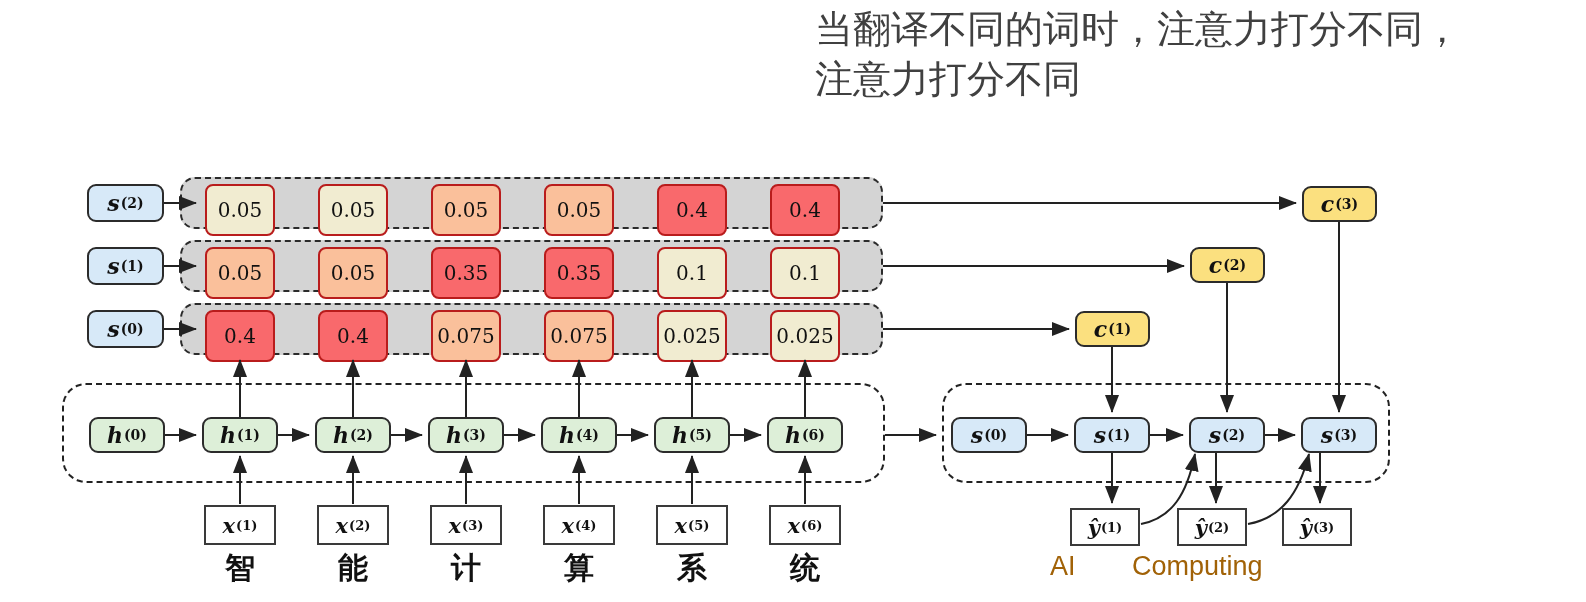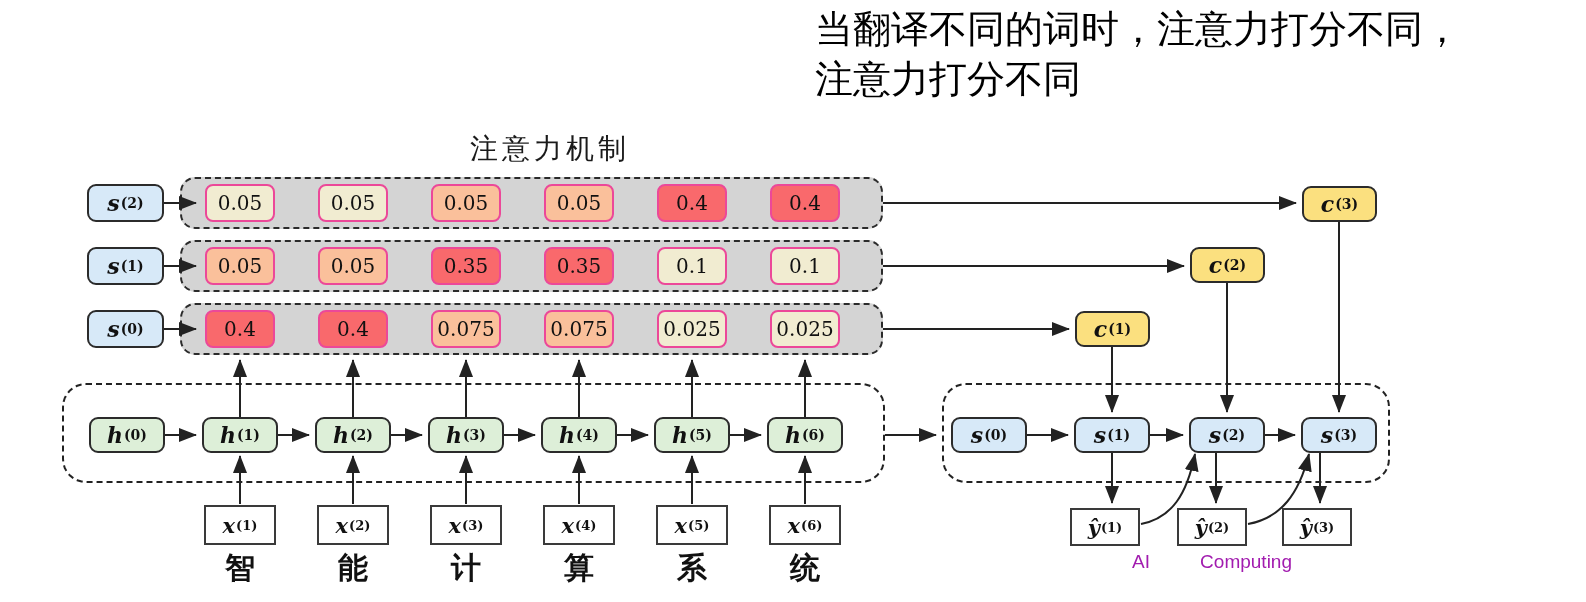--- a/index.html
+++ b/index.html
@@ -4,21 +4,21 @@
 <style>
   html,body{margin:0;padding:0;background:#fff;}
   .canvas{position:relative;width:1586px;height:602px;background:#fff;overflow:hidden;
           font-family:"Liberation Sans",sans-serif;}
   .title{position:absolute;left:815px;top:4px;width:770px;font-size:38px;line-height:50px;
          color:#2857A5;font-weight:500;}
   .attn-label{position:absolute;left:415px;top:130px;width:270px;text-align:center;
               font-size:28px;color:#1a1a1a;letter-spacing:4px;}
   .row-container{position:absolute;left:180px;width:703px;height:52px;background:#D4D4D4;
                  border:2.5px dashed #2b2b2b;border-radius:15px;box-sizing:border-box;z-index:1;}
-  .cell{position:absolute;width:70px;height:38px;border:2px solid #ec4899;border-radius:8px;
+  .cell{position:absolute;width:70px;height:52px;border:2px solid #b91c1c;border-radius:8px;
         display:flex;align-items:center;justify-content:center;box-sizing:border-box;
         font-family:"DejaVu Serif",serif;font-size:20px;color:#111;z-index:2;}
   .mathbox{position:absolute;display:flex;align-items:center;justify-content:center;
            border:2px solid #2b2b2b;border-radius:9px;box-sizing:border-box;
            font-family:"DejaVu Serif",serif;font-weight:bold;font-style:italic;
            font-size:22px;color:#111;z-index:2;}
   .mathbox sup{font-size:14px;font-style:normal;font-weight:bold;margin-left:1px;}
   .qbox{background:#D7E9F8;width:77px;height:38px;}
   .hbox{background:#DDEFD8;width:76px;height:36px;}
   .sbox{background:#D7E9F8;width:76px;height:36px;}
@@ -27,34 +27,33 @@
             border:2.5px solid #3a3a3a;background:#fff;box-sizing:border-box;
             font-family:"DejaVu Serif",serif;font-weight:bold;font-style:italic;
             font-size:21px;color:#111;z-index:2;}
   .plainbox sup{font-size:13px;font-style:normal;font-weight:bold;margin-left:1px;}
   .xbox{width:72px;height:40px;}
   .ybox{width:70px;height:38px;}
   .dashed-region{position:absolute;border:2.5px dashed #222;border-radius:24px;
                  box-sizing:border-box;z-index:0;}
   .word{position:absolute;width:90px;text-align:center;font-weight:bold;font-size:30px;
         color:#111;z-index:2;}
-  .out-word{position:absolute;text-align:right;font-size:19px;color:#a21caf;z-index:2;}
+  .out-word{position:absolute;text-align:left;font-size:27px;color:#a16207;z-index:2;}
   .arrow-layer{position:absolute;left:0;top:0;z-index:3;pointer-events:none;}
 </style>
 </head>
 <body>
 
 <div class="canvas">
 
-  <div class="title" style="color: #000000;">
+  <div class="title" style="color: #404040;">
     <div>当翻译不同的词时，注意力打分不同，</div>
     <div>注意力打分不同</div>
   </div>
 
-  <div class="attn-label">注意力机制</div>
 
   <div class="mathbox qbox" style="left:87px;top:184px">
     <span>s</span>
       <sup>(2)</sup>
   </div>
   <div class="mathbox qbox" style="left:87px;top:247px">
     <span>s</span>
       <sup>(1)</sup>
   </div>
   <div class="mathbox qbox" style="left:87px;top:310px">

